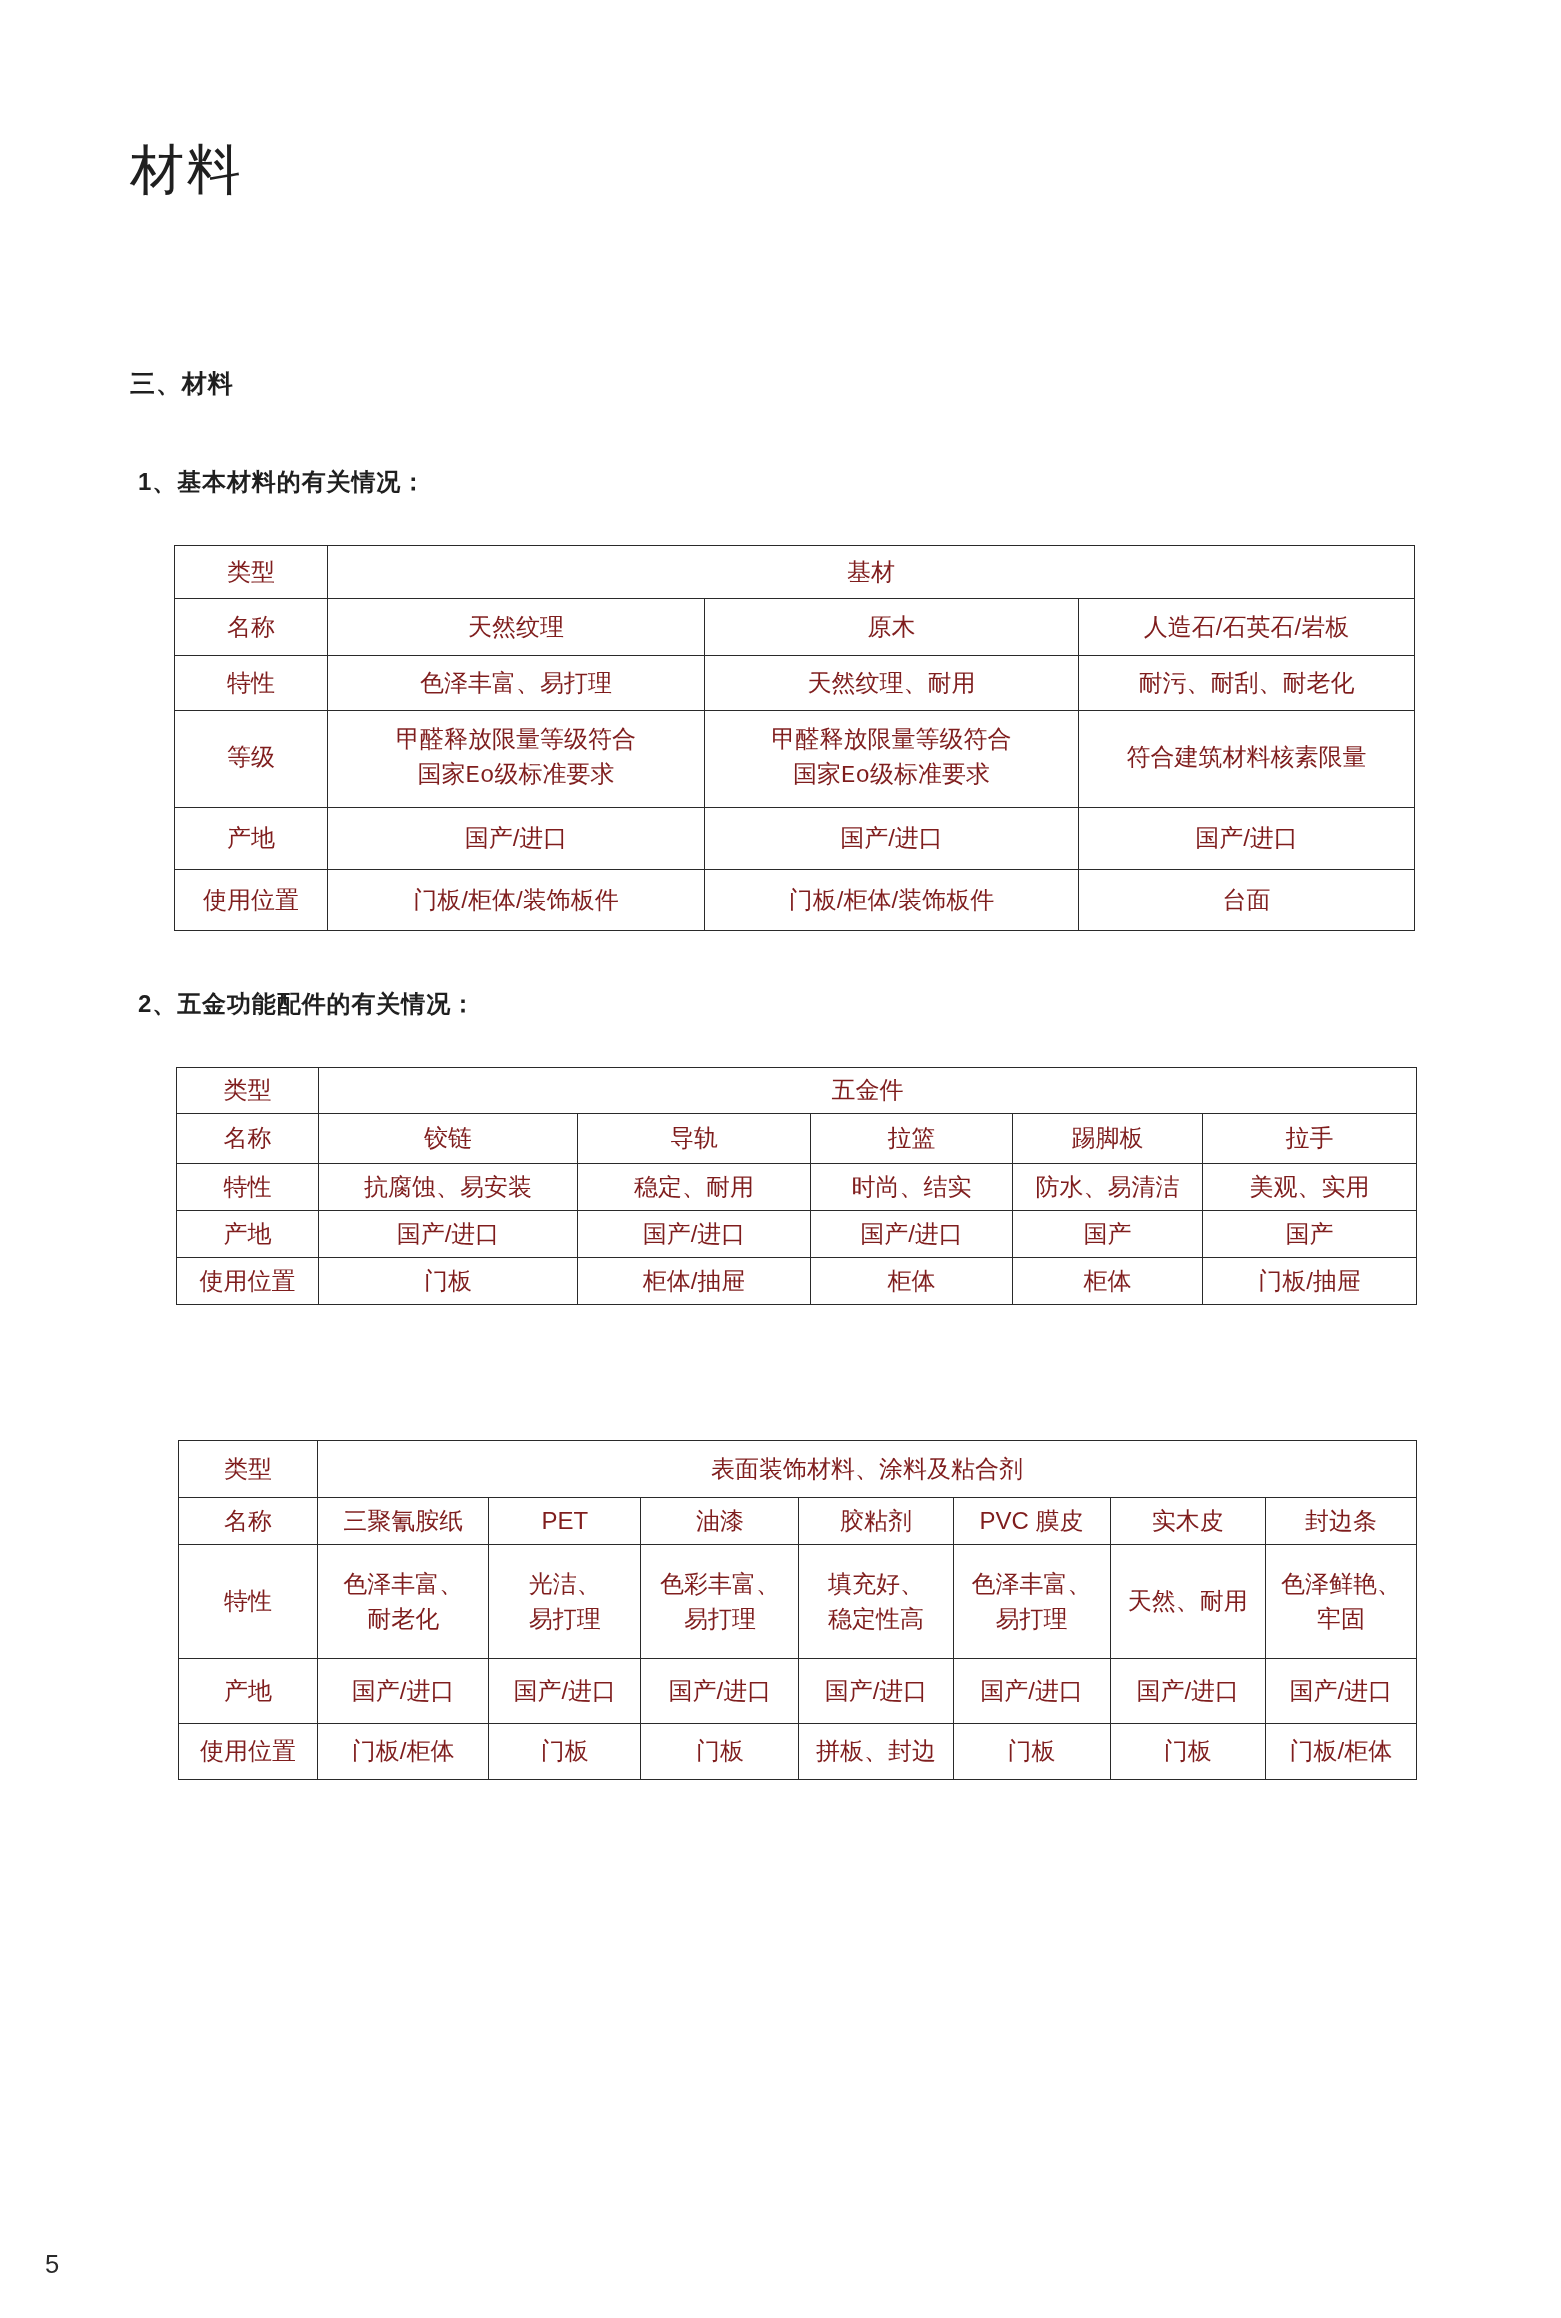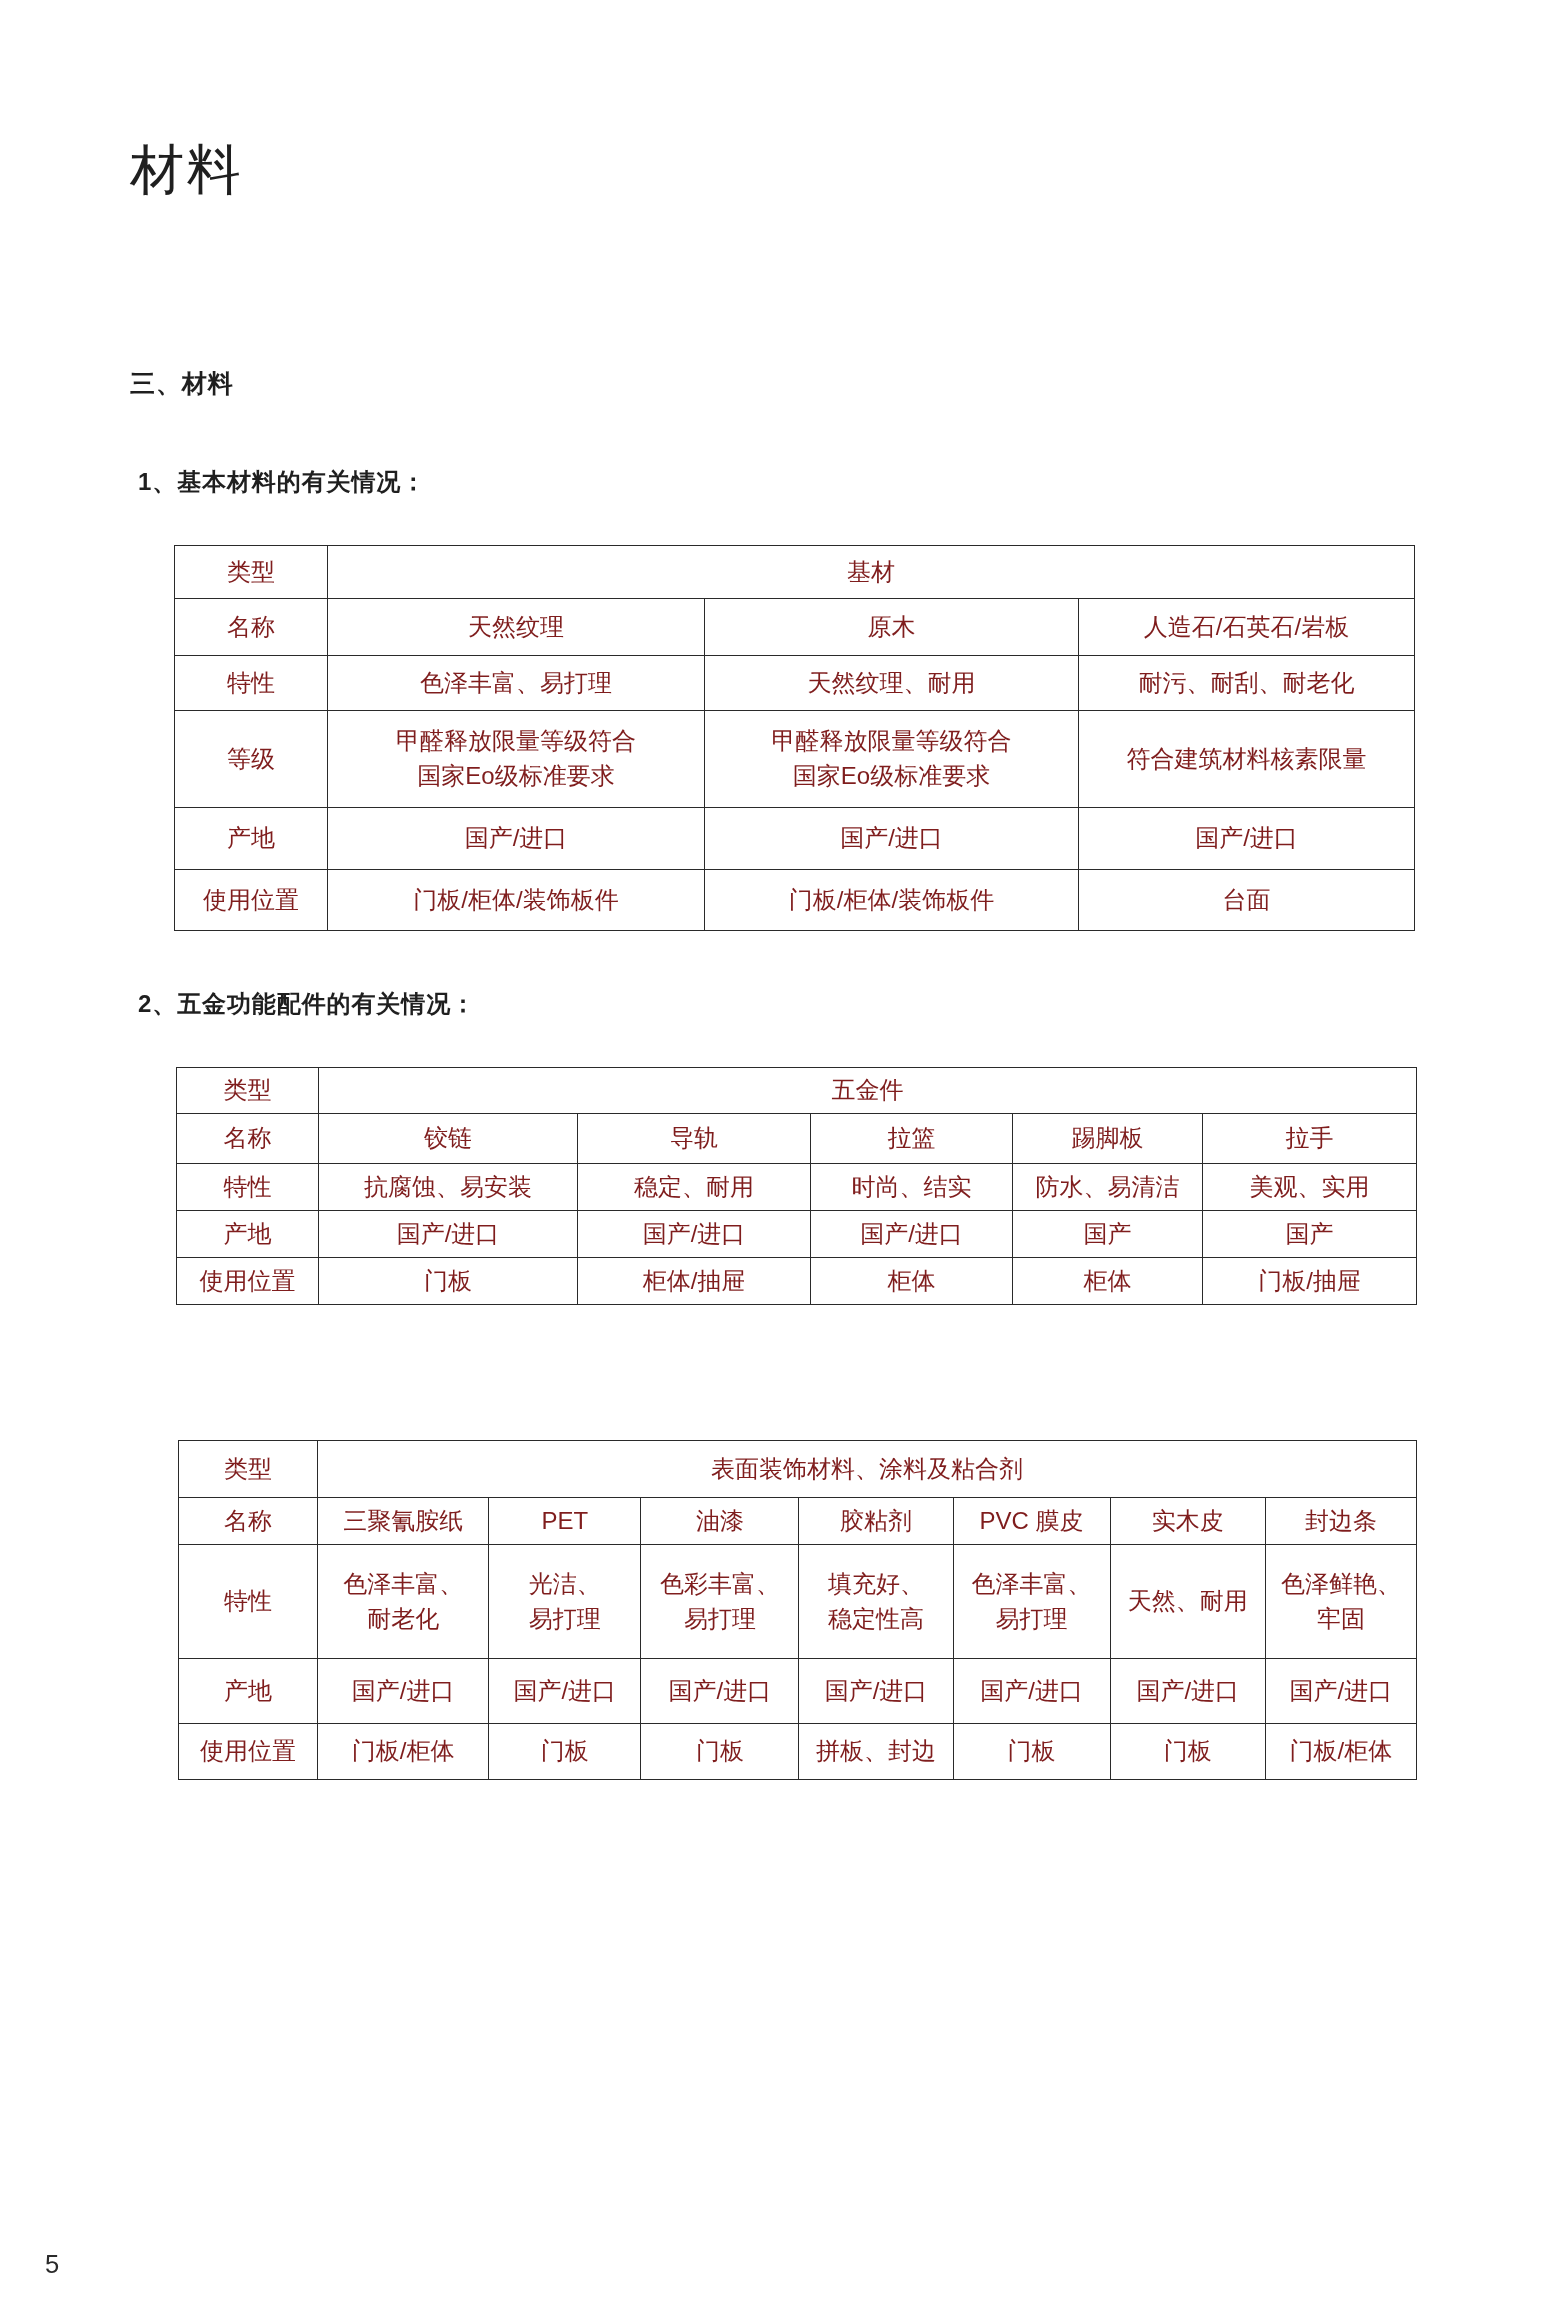--- a/index.html
+++ b/index.html
@@ -61,21 +61,21 @@
     line-height: 1.45;
     overflow: hidden;
   }
   table.t1 { left: 174px; top: 545px; width: 1240px; }
   table.t2 { left: 176px; top: 1067px; width: 1240px; }
   table.t3 { left: 178px; top: 1440px; width: 1239px; }
 
   table.t1 tr.r-type  { height: 53px; }
   table.t1 tr.r-name  { height: 57px; }
   table.t1 tr.r-feat  { height: 55px; }
-  table.t1 tr.r-grade { height: 97px; }
+  table.t1 tr.r-grade { height: 97px; font-family: Liberation Mono, monospace; }
   table.t1 tr.r-orig  { height: 62px; }
   table.t1 tr.r-usage { height: 61px; }
 
   table.t2 tr.r-type  { height: 46px; }
   table.t2 tr.r-name  { height: 50px; }
   table.t2 tr.r-feat  { height: 47px; }
   table.t2 tr.r-orig  { height: 47px; }
   table.t2 tr.r-usage { height: 47px; }
 
   table.t3 tr.r-type  { height: 57px; }

